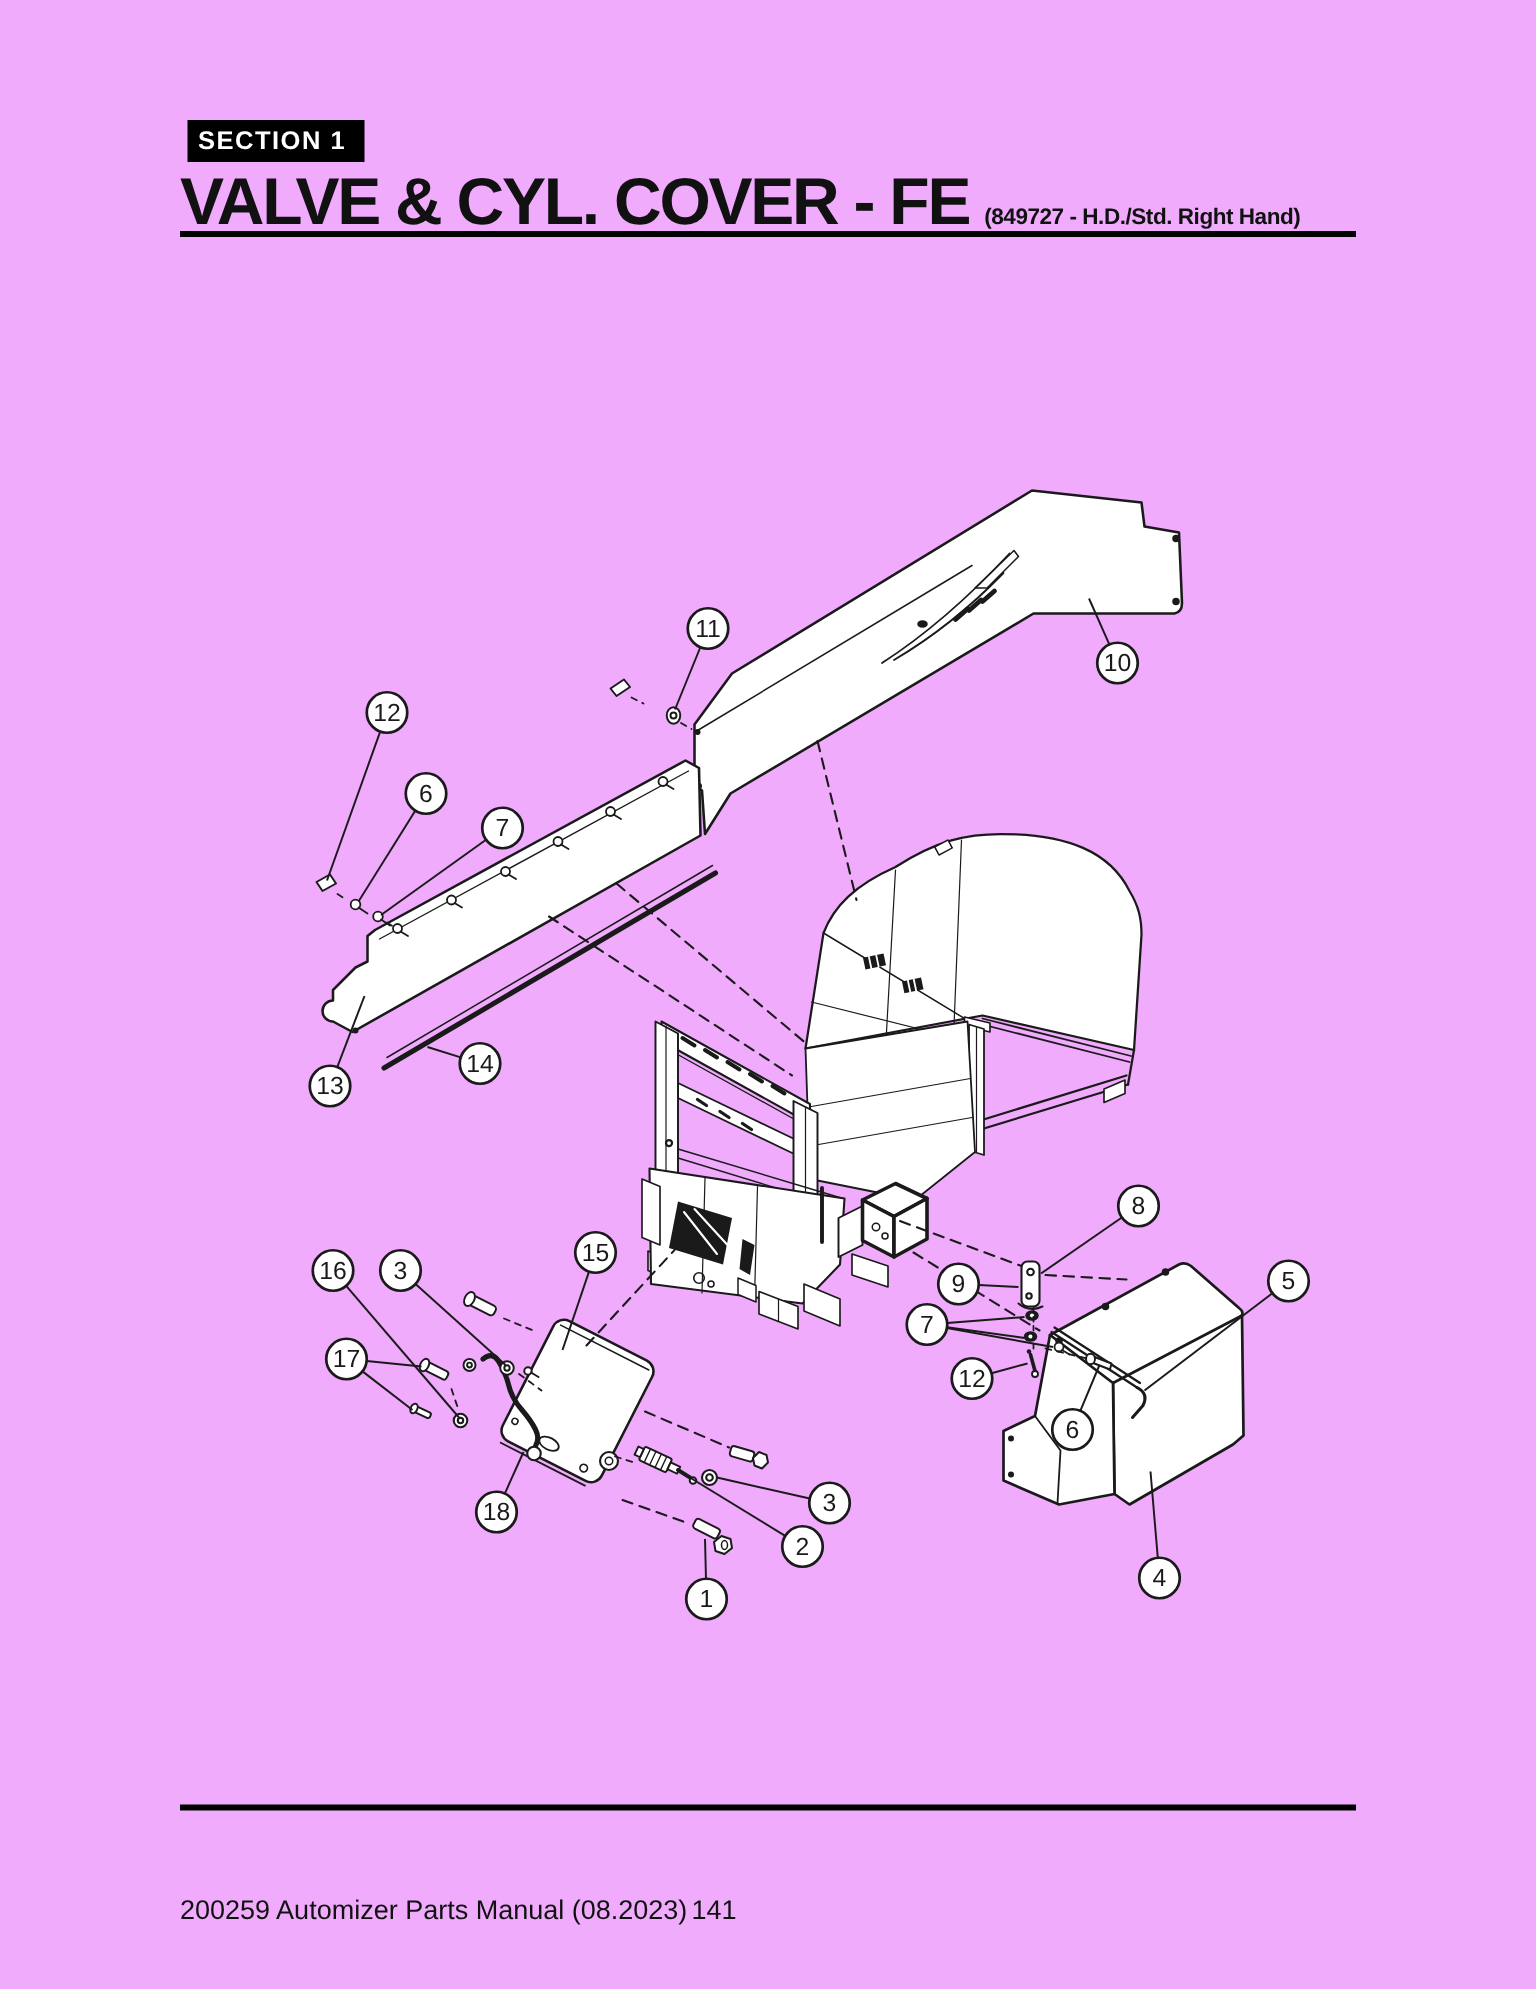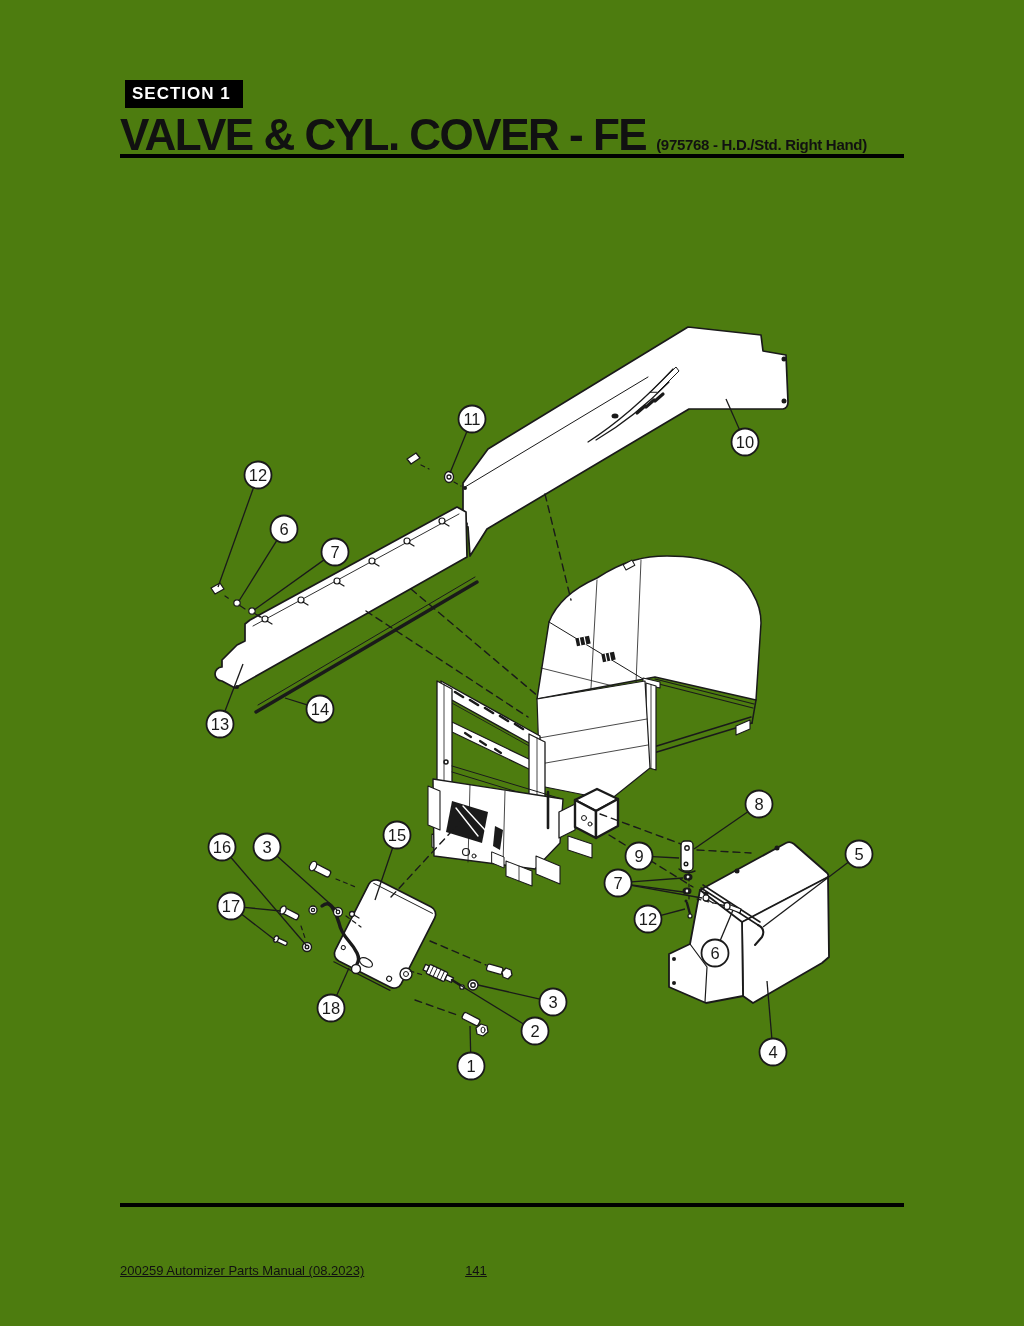--- a/index.html
+++ b/index.html
@@ -1,42 +1,42 @@
 <!DOCTYPE html>
 <html><head>
 <meta charset="utf-8">
 <style>
   html,body{margin:0;padding:0;background:#e8e8e8;}
-  #page{position:relative;width:1024px;height:1326px;background:#4d7c0f;overflow:hidden;
+  #page{position:relative;width:1024px;height:1326px;background:#f0abfc;overflow:hidden;
         font-family:"Liberation Sans", sans-serif;color:#111;}
   .section-badge{position:absolute;left:125px;top:80px;width:118px;height:28px;background:#000;
         color:#fff;font-size:17px;font-weight:bold;display:flex;align-items:center;
         padding-left:7px;letter-spacing:1px;box-sizing:border-box;}
   .title-row{position:absolute;left:120px;top:110px;display:flex;align-items:baseline;white-space:nowrap;}
   .page-title{font-size:44px;font-weight:bold;letter-spacing:-1.5px;}
   .page-subtitle{font-size:15px;font-weight:bold;margin-left:10px;letter-spacing:-0.3px;}
   .rule{position:absolute;left:120px;width:784px;height:4px;background:#000;}
   .rule-top{top:154px;}
   .rule-bottom{top:1203px;}
-  .footer-text{position:absolute;top:1263px;font-size:13px;text-decoration:underline;}
+  .footer-text{position:absolute;top:1263px;font-size:18px;}
   .footer-left{left:120px;}
   .footer-page{left:0;width:952px;text-align:center;}
   svg{position:absolute;left:0;top:0;}
   .ink{stroke:#1a1a1a;fill:none;stroke-linejoin:round;stroke-linecap:round;}
   .wink{stroke:#1a1a1a;fill:#ffffff;stroke-linejoin:round;stroke-linecap:round;}
 </style>
 </head>
 <body>
 
 <div id="page">
 
   <div class="section-badge">SECTION 1</div>
   <div class="title-row">
     <span class="page-title">VALVE &amp; CYL. COVER - FE</span>
-    <span class="page-subtitle">(975768 - H.D./Std. Right Hand)</span>
+    <span class="page-subtitle">(849727 - H.D./Std. Right Hand)</span>
   </div>
   <div class="rule rule-top"></div>
 
   <svg id="diagram" width="1024" height="1326" viewBox="0 0 1024 1326">
 
     <g class="ink" stroke-width="1.5">
 
       <path class="wink" d="M537,699 L549,622 C556,604 570,590 597,578 C625,560 645,556 667,556
                C712,556 740,568 753,594 C759,604 761,612 761,623 L756,700 L655,677 Z"></path>
       <path d="M549,622 L648,682" stroke-width="1"></path>

